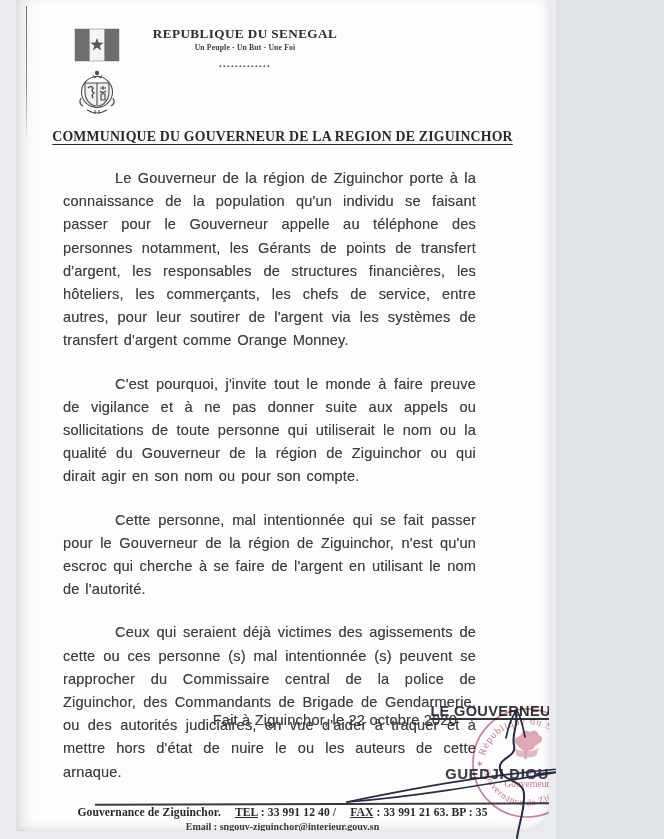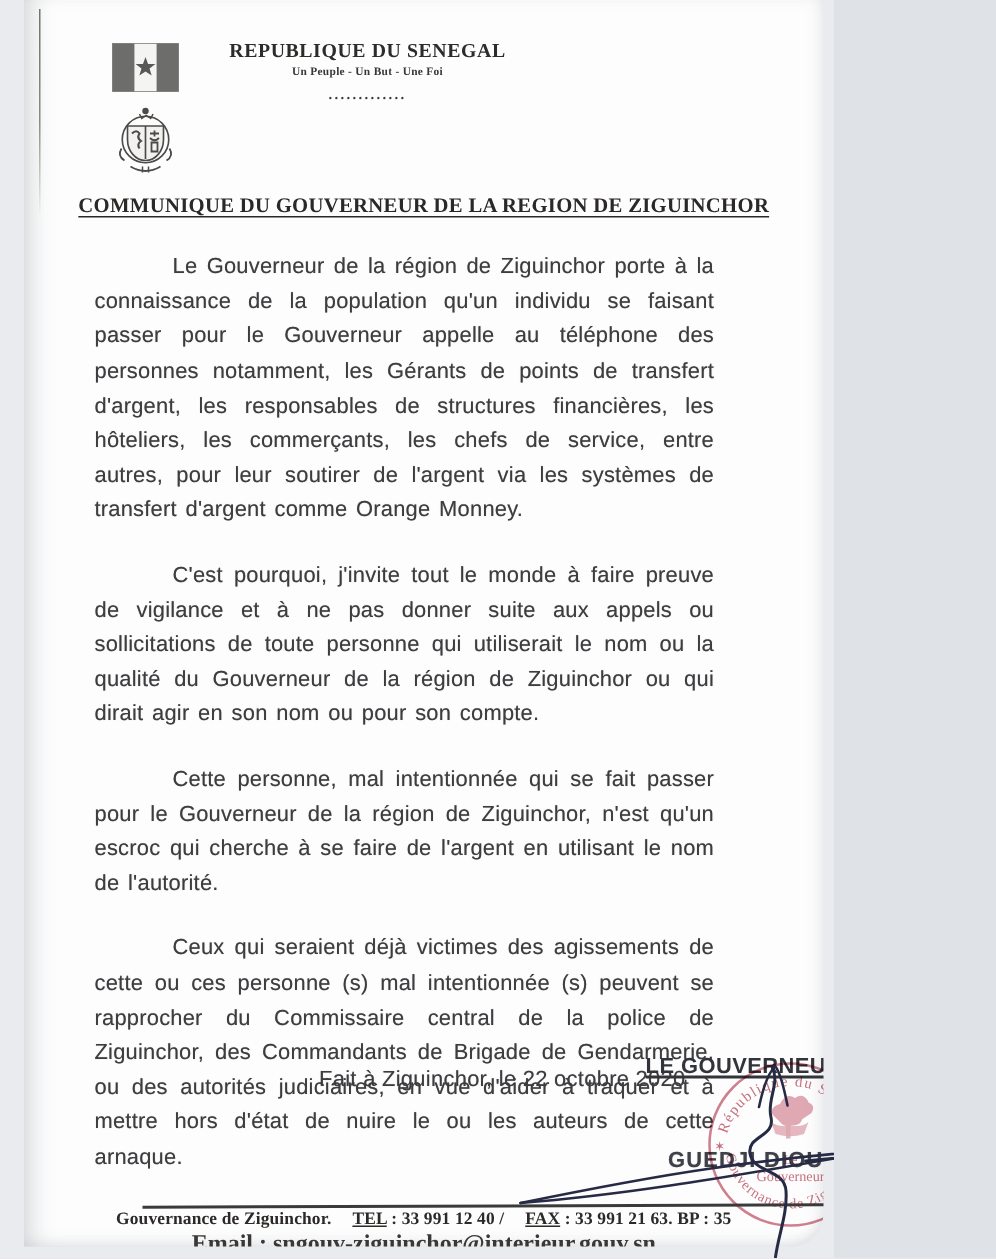--- a/index.html
+++ b/index.html
@@ -72,21 +72,21 @@
     background:#3a3a3a;transform:rotate(-.2deg);
   }
   .footer-line1{
     position:absolute;left:0;right:0;top:806px;text-align:center;
     font-family:"Liberation Serif",serif;font-weight:bold;font-size:11.6px;
     color:#2c2a28;letter-spacing:.1px;
   }
   .footer-line1 .ul{text-decoration:underline;margin-left:11px;}
   .footer-line2{
     position:absolute;left:0;right:0;top:821px;text-align:center;
-    font-family:"Liberation Serif",serif;font-weight:bold;font-size:16px;
+    font-family:"Liberation Serif",serif;font-weight:bold;font-size:10px;
     color:#3a3836;filter:blur(.35px);
   }
   .sig-overlay{position:absolute;left:0;top:0;width:664px;height:839px;pointer-events:none;}
 </style>
 </head>
 <body>
 
 <div class="canvas">
   <div class="page">
 

